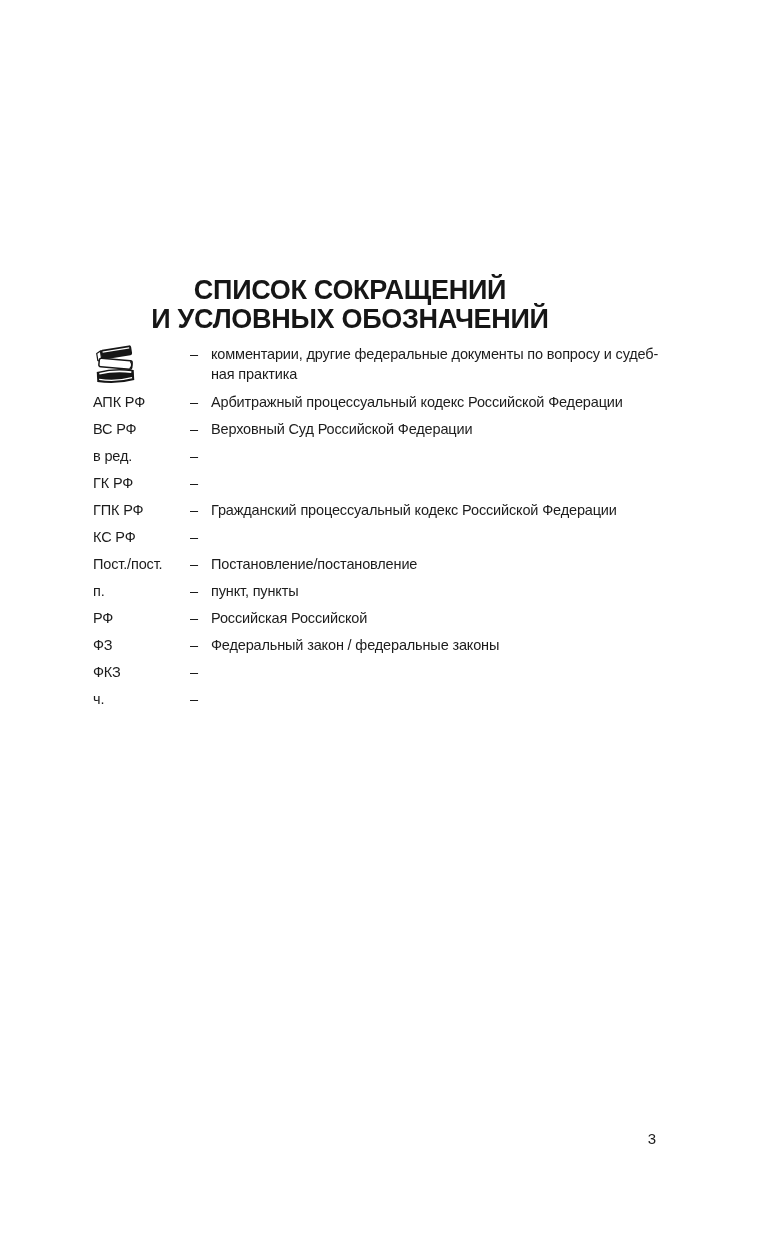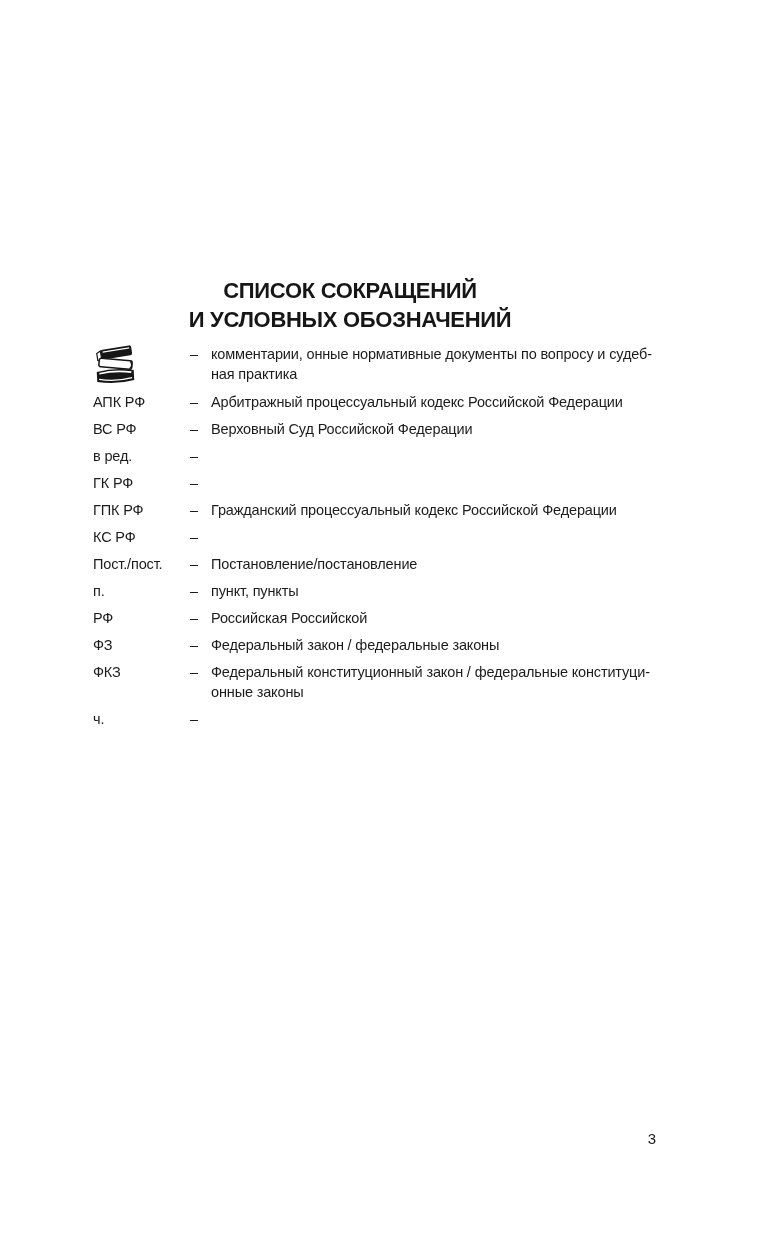--- a/index.html
+++ b/index.html
@@ -11,21 +11,21 @@
     position: relative;
     overflow: hidden;
   }
   .page { position: absolute; inset: 0; }
 
   .title-block {
     position: absolute;
     top: 276px; left: 88px; width: 524px;
     text-align: center;
     font-weight: bold;
-    font-size: 22px;
+    font-size: 27px;
     line-height: 29px;
     letter-spacing: -0.3px;
     color: #161616;
   }
 
   .abbr-list {
     position: absolute;
     top: 344px; left: 93px; width: 600px;
   }
   .row {
@@ -80,21 +80,21 @@
           <g transform="rotate(-3 22 31)">
             <path d="M4 26 Q22 22.5 41 26 L41 36 Q22 40 4 36 Z" fill="#161616"></path>
             <path d="M6.5 28 Q22 25 38.5 28" stroke="#ffffff" stroke-width="1.6" fill="none"></path>
             <path d="M6 33.5 Q22 37 39 33.5" stroke="#ffffff" stroke-width="1.4" fill="none"></path>
           </g>
         </svg>
       </span>
       <span class="term-text"></span>
     </span>
     <span class="dash">–</span>
-    <span class="def">комментарии, онные нормативные документы по вопросу и судеб-
+    <span class="def">комментарии, другие федеральные документы по вопросу и судеб-
 ная практика</span>
   </div>
       <div class="row">
     <span class="term">
       
       <span class="term-text">АПК РФ</span>
     </span>
     <span class="dash">–</span>
     <span class="def">Арбитражный процессуальный кодекс Российской Федерации</span>
   </div>
@@ -166,22 +166,20 @@
     </span>
     <span class="dash">–</span>
     <span class="def">Федеральный закон / федеральные законы</span>
   </div>
       <div class="row">
     <span class="term">
       
       <span class="term-text">ФКЗ</span>
     </span>
     <span class="dash">–</span>
-    <span class="def">Федеральный конституционный закон / федеральные конституци-
-онные законы</span>
   </div>
       <div class="row">
     <span class="term">
       
       <span class="term-text">ч.</span>
     </span>
     <span class="dash">–</span>
   </div>
     </div>
 

